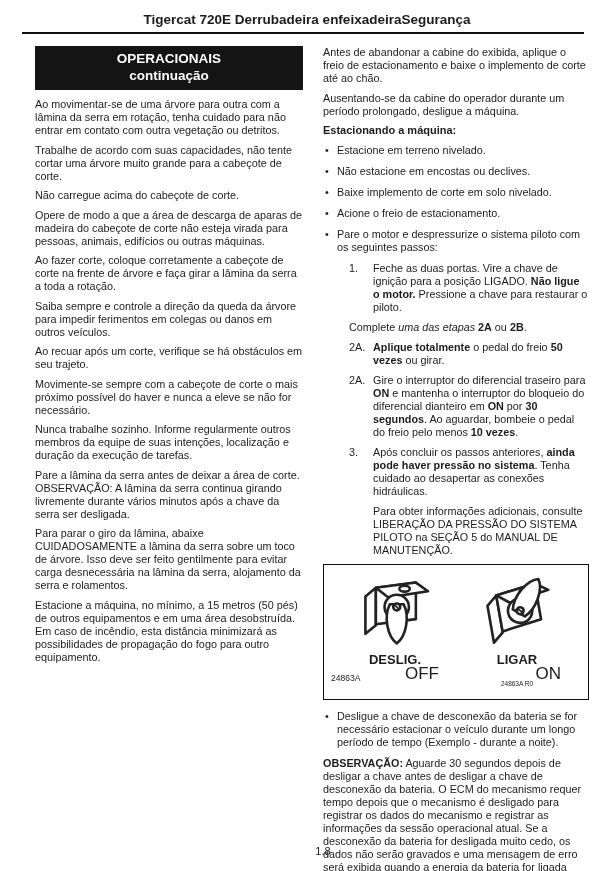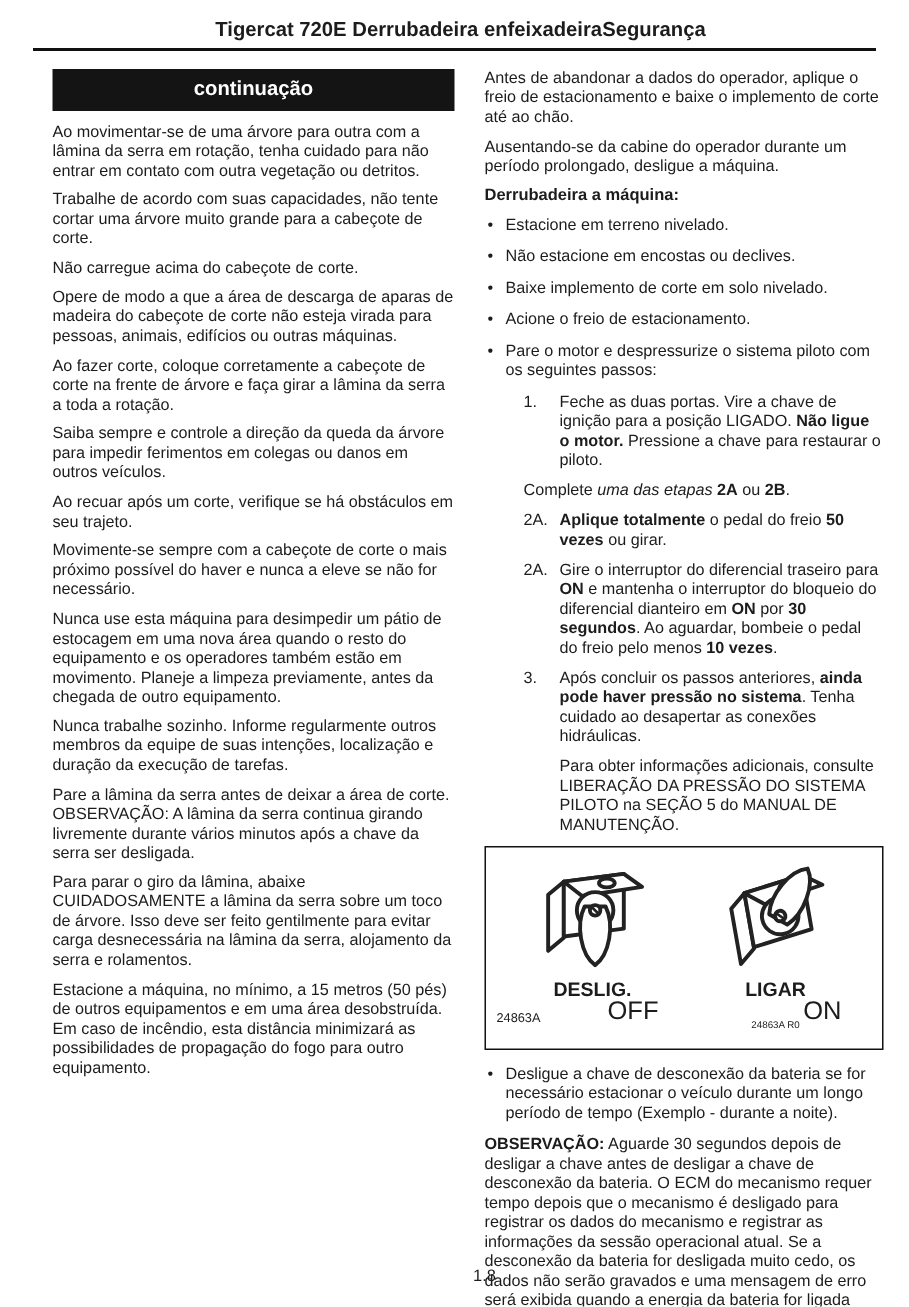--- a/index.html
+++ b/index.html
@@ -84,42 +84,42 @@
 
   <div class="header">
     <span>Tigercat 720E Derrubadeira enfeixadeira</span>
     <span>Segurança</span>
   </div>
 
   <div class="columns">
 
     <div class="col-left">
       <div class="title-box">
+        <div>OPERACIONAIS</div>
         <div>continuação</div>
       </div>
       <p class="body-par">Ao movimentar-se de uma árvore para outra com a lâmina da serra em rotação, tenha cuidado para não entrar em contato com outra vegetação ou detritos.</p>
       <p class="body-par">Trabalhe de acordo com suas capacidades, não tente cortar uma árvore muito grande para a cabeçote de corte.</p>
       <p class="body-par">Não carregue acima do cabeçote de corte.</p>
       <p class="body-par">Opere de modo a que a área de descarga de aparas de madeira do cabeçote de corte não esteja virada para pessoas, animais, edifícios ou outras máquinas.</p>
       <p class="body-par">Ao fazer corte, coloque corretamente a cabeçote de corte na frente de árvore e faça girar a lâmina da serra a toda a rotação.</p>
       <p class="body-par">Saiba sempre e controle a direção da queda da árvore para impedir ferimentos em colegas ou danos em outros veículos.</p>
       <p class="body-par">Ao recuar após um corte, verifique se há obstáculos em seu trajeto.</p>
       <p class="body-par">Movimente-se sempre com a cabeçote de corte o mais próximo possível do haver e nunca a eleve se não for necessário.</p>
-      <p class="body-par">Nunca use esta máquina para desimpedir um pátio de estocagem em uma nova área quando o resto do equipamento e os operadores também estão em movimento. Planeje a limpeza previamente, antes da chegada de outro equipamento.</p>
       <p class="body-par">Nunca trabalhe sozinho. Informe regularmente outros membros da equipe de suas intenções, localização e duração da execução de tarefas.</p>
       <p class="body-par">Pare a lâmina da serra antes de deixar a área de corte. OBSERVAÇÃO: A lâmina da serra continua girando livremente durante vários minutos após a chave da serra ser desligada.</p>
       <p class="body-par">Para parar o giro da lâmina, abaixe CUIDADOSAMENTE a lâmina da serra sobre um toco de árvore. Isso deve ser feito gentilmente para evitar carga desnecessária na lâmina da serra, alojamento da serra e rolamentos.</p>
       <p class="body-par">Estacione a máquina, no mínimo, a 15 metros (50 pés) de outros equipamentos e em uma área desobstruída. Em caso de incêndio, esta distância minimizará as possibilidades de propagação do fogo para outro equipamento.</p>
     </div>
 
     <div class="col-right">
-      <p class="body-par">Antes de abandonar a dados do operador, aplique o freio de estacionamento e baixe o implemento de corte até ao chão.</p>
+      <p class="body-par">Antes de abandonar a cabine do exibida, aplique o freio de estacionamento e baixe o implemento de corte até ao chão.</p>
       <p class="body-par">Ausentando-se da cabine do operador durante um período prolongado, desligue a máquina.</p>
 
-      <div class="section-heading">Derrubadeira a máquina:</div>
+      <div class="section-heading">Estacionando a máquina:</div>
 
       <div class="bullet-row">
         <span class="marker">•</span>
         <span class="btext">Estacione em terreno nivelado.</span>
       </div>
       <div class="bullet-row">
         <span class="marker">•</span>
         <span class="btext">Não estacione em encostas ou declives.</span>
       </div>
       <div class="bullet-row">

